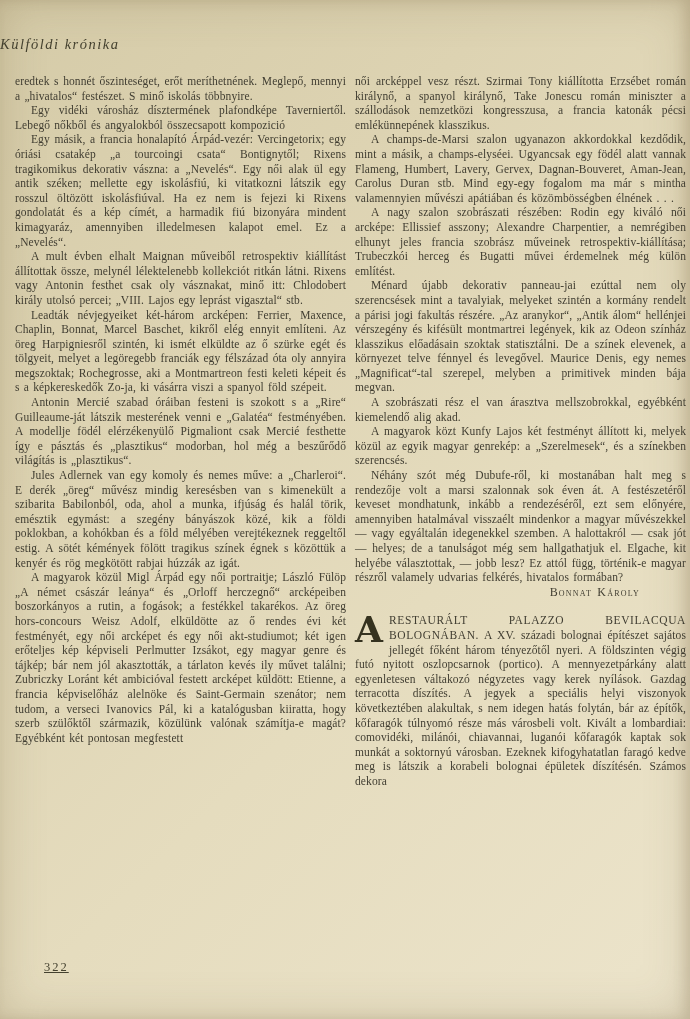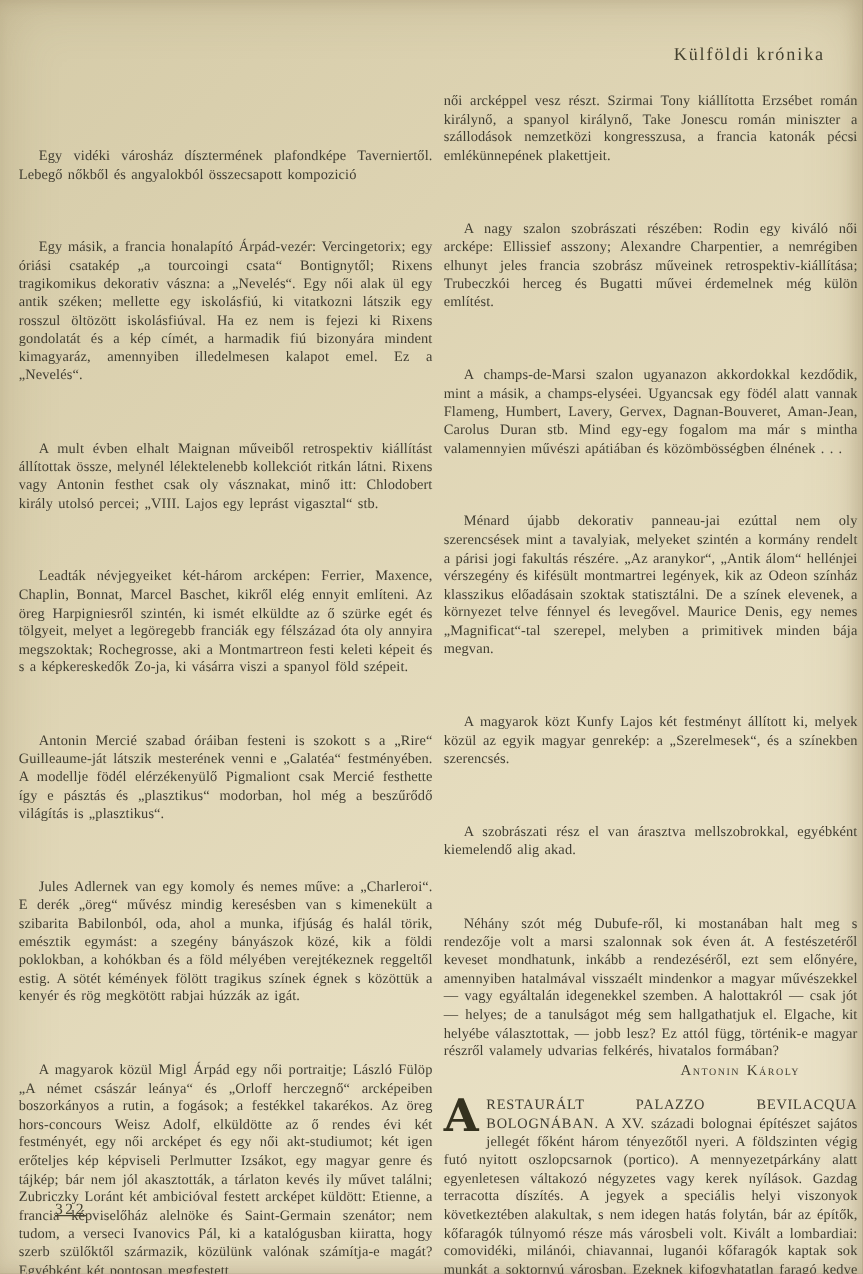--- a/index.html
+++ b/index.html
@@ -9,37 +9,38 @@
     font-family:"Liberation Serif","DejaVu Serif",serif;
   }
   .page{
     position:relative;width:690px;height:1019px;
     background:linear-gradient(135deg,#d5cba8 0%,#ddd3b2 30%,#e5dcbe 60%,#ece4cb 100%);
     box-shadow:inset 0 0 45px rgba(120,100,60,.25), inset -6px 0 12px rgba(110,90,55,.18);
     color:#3c3a2f;
   }
   .page-header{
     position:absolute;top:36px;left:0;width:660px;
-    text-align:right;
+    text-align:left;
+    font-style:italic;
     font-size:14.5px;letter-spacing:1.5px;
     color:#44412f;
   }
   .content{
     position:absolute;top:74px;left:15px;width:671px;
     display:flex;gap:9px;
   }
   .col{
     width:331px;
     font-size:11.5px;line-height:14.6px;
     text-align:justify;
     letter-spacing:.1px;word-spacing:1.2px;
     color:#403d31;
   }
   .col p{margin:0;}
-  .col p.indent{text-indent:16px;margin-top:44px;}
+  .col p.indent{text-indent:16px;}
   .signature{
     margin:0 46px 0 0 !important;
     text-align:right;
     font-variant:small-caps;
     letter-spacing:1.2px;
     font-size:12px;
   }
   .article-start{margin-top:14px !important;}
   .dropcap{
     float:left;
@@ -60,38 +61,39 @@
 </head>
 <body>
 
 <div class="page">
 
   <div class="page-header">Külföldi krónika</div>
 
   <div class="content">
 
     <div class="col">
+      <p>eredtek s honnét őszinteséget, erőt meríthetnének. Meglepő, mennyi a „hivatalos“ festészet. S minő iskolás többnyire.</p>
       <p class="indent">Egy vidéki városház dísztermének plafondképe Taverniertől. Lebegő nőkből és angyalokból összecsapott kompozició</p>
       <p class="indent">Egy másik, a francia honalapító Árpád-vezér: Vercingetorix; egy óriási csatakép „a tourcoingi csata“ Bontignytől; Rixens tragikomikus dekorativ vászna: a „Nevelés“. Egy női alak ül egy antik széken; mellette egy iskolásfiú, ki vitatkozni látszik egy rosszul öltözött iskolásfiúval. Ha ez nem is fejezi ki Rixens gondolatát és a kép címét, a harmadik fiú bizonyára mindent kimagyaráz, amennyiben illedelmesen kalapot emel. Ez a „Nevelés“.</p>
       <p class="indent">A mult évben elhalt Maignan műveiből retrospektiv kiállítást állítottak össze, melynél lélektelenebb kollekciót ritkán látni. Rixens vagy Antonin festhet csak oly vásznakat, minő itt: Chlodobert király utolsó percei; „VIII. Lajos egy leprást vigasztal“ stb.</p>
       <p class="indent">Leadták névjegyeiket két-három arcképen: Ferrier, Maxence, Chaplin, Bonnat, Marcel Baschet, kikről elég ennyit említeni. Az öreg Harpigniesről szintén, ki ismét elküldte az ő szürke egét és tölgyeit, melyet a legöregebb franciák egy félszázad óta oly annyira megszoktak; Rochegrosse, aki a Montmartreon festi keleti képeit és s a képkereskedők Zo-ja, ki vásárra viszi a spanyol föld szépeit.</p>
       <p class="indent">Antonin Mercié szabad óráiban festeni is szokott s a „Rire“ Guilleaume-ját látszik mesterének venni e „Galatéa“ festményében. A modellje födél elérzékenyülő Pigmaliont csak Mercié festhette így e pásztás és „plasztikus“ modorban, hol még a beszűrődő világítás is „plasztikus“.</p>
       <p class="indent">Jules Adlernek van egy komoly és nemes műve: a „Charleroi“. E derék „öreg“ művész mindig keresésben van s kimenekült a szibarita Babilonból, oda, ahol a munka, ifjúság és halál törik, emésztik egymást: a szegény bányászok közé, kik a földi poklokban, a kohókban és a föld mélyében verejtékeznek reggeltől estig. A sötét kémények fölött tragikus színek égnek s közöttük a kenyér és rög megkötött rabjai húzzák az igát.</p>
       <p class="indent">A magyarok közül Migl Árpád egy női portraitje; László Fülöp „A német császár leánya“ és „Orloff herczegnő“ arcképeiben boszorkányos a rutin, a fogások; a festékkel takarékos. Az öreg hors-concours Weisz Adolf, elküldötte az ő rendes évi két festményét, egy női arcképet és egy női akt-studiumot; két igen erőteljes kép képviseli Perlmutter Izsákot, egy magyar genre és tájkép; bár nem jól akasztották, a tárlaton kevés ily művet találni; Zubriczky Loránt két ambicióval festett arcképet küldött: Etienne, a francia képviselőház alelnöke és Saint-Germain szenátor; nem tudom, a verseci Ivanovics Pál, ki a katalógusban kiiratta, hogy szerb szülőktől származik, közülünk valónak számítja-e magát? Egyébként két pontosan megfestett</p>
     </div>
 
     <div class="col">
-      <p>női arcképpel vesz részt. Szirmai Tony kiállította Erzsébet román királynő, a spanyol királynő, Take Jonescu román miniszter a szállodások nemzetközi kongresszusa, a francia katonák pécsi emlékünnepének plakettjeit.</p>
+      <p>női arcképpel vesz részt. Szirmai Tony kiállította Erzsébet román királynő, a spanyol királynő, Take Jonescu román miniszter a szállodások nemzetközi kongresszusa, a francia katonák pécsi emlékünnepének klasszikus.</p>
+      <p class="indent">A champs-de-Marsi szalon ugyanazon akkordokkal kezdődik, mint a másik, a champs-elyséei. Ugyancsak egy födél alatt vannak Flameng, Humbert, Lavery, Gervex, Dagnan-Bouveret, Aman-Jean, Carolus Duran stb. Mind egy-egy fogalom ma már s mintha valamennyien művészi apátiában és közömbösségben élnének . . .</p>
       <p class="indent">A nagy szalon szobrászati részében: Rodin egy kiváló női arcképe: Ellissief asszony; Alexandre Charpentier, a nemrégiben elhunyt jeles francia szobrász műveinek retrospektiv-kiállítása; Trubeczkói herceg és Bugatti művei érdemelnek még külön említést.</p>
-      <p class="indent">A champs-de-Marsi szalon ugyanazon akkordokkal kezdődik, mint a másik, a champs-elyséei. Ugyancsak egy födél alatt vannak Flameng, Humbert, Lavery, Gervex, Dagnan-Bouveret, Aman-Jean, Carolus Duran stb. Mind egy-egy fogalom ma már s mintha valamennyien művészi apátiában és közömbösségben élnének . . .</p>
       <p class="indent">Ménard újabb dekorativ panneau-jai ezúttal nem oly szerencsések mint a tavalyiak, melyeket szintén a kormány rendelt a párisi jogi fakultás részére. „Az aranykor“, „Antik álom“ hellénjei vérszegény és kifésült montmartrei legények, kik az Odeon színház klasszikus előadásain szoktak statisztálni. De a színek elevenek, a környezet telve fénnyel és levegővel. Maurice Denis, egy nemes „Magnificat“-tal szerepel, melyben a primitivek minden bája megvan.</p>
+      <p class="indent">A szobrászati rész el van árasztva mellszobrokkal, egyébként kiemelendő alig akad.</p>
       <p class="indent">A magyarok közt Kunfy Lajos két festményt állított ki, melyek közül az egyik magyar genrekép: a „Szerelmesek“, és a színekben szerencsés.</p>
-      <p class="indent">A szobrászati rész el van árasztva mellszobrokkal, egyébként kiemelendő alig akad.</p>
       <p class="indent">Néhány szót még Dubufe-ről, ki mostanában halt meg s rendezője volt a marsi szalonnak sok éven át. A festészetéről keveset mondhatunk, inkább a rendezéséről, ezt sem előnyére, amennyiben hatalmával visszaélt mindenkor a magyar művészekkel — vagy egyáltalán idegenekkel szemben. A halottakról — csak jót — helyes; de a tanulságot még sem hallgathatjuk el. Elgache, kit helyébe választottak, — jobb lesz? Ez attól függ, történik-e magyar részről valamely udvarias felkérés, hivatalos formában?</p>
-      <p class="signature">Antonin Károly</p>
+      <p class="signature">Bonnat Károly</p>
       <p class="article-start"><span class="dropcap">A</span><span class="article-head">RESTAURÁLT PALAZZO BEVILACQUA BOLOGNÁBAN.</span> <span>A XV. századi bolognai építészet sajátos jellegét főként három tényezőtől nyeri. A földszinten végig futó nyitott oszlopcsarnok (portico). A mennyezetpárkány alatt egyenletesen váltakozó négyzetes vagy kerek nyílások. Gazdag terracotta díszítés. A jegyek a speciális helyi viszonyok következtében alakultak, s nem idegen hatás folytán, bár az építők, kőfaragók túlnyomó része más városbeli volt. Kivált a lombardiai: comovidéki, milánói, chiavannai, luganói kőfaragók kaptak sok munkát a soktornyú városban. Ezeknek kifogyhatatlan faragó kedve meg is látszik a korabeli bolognai épületek díszítésén. Számos dekora</span></p>
     </div>
 
   </div>
 
   <div class="page-number">322</div>
 
 </div>
 
 </body></html>

